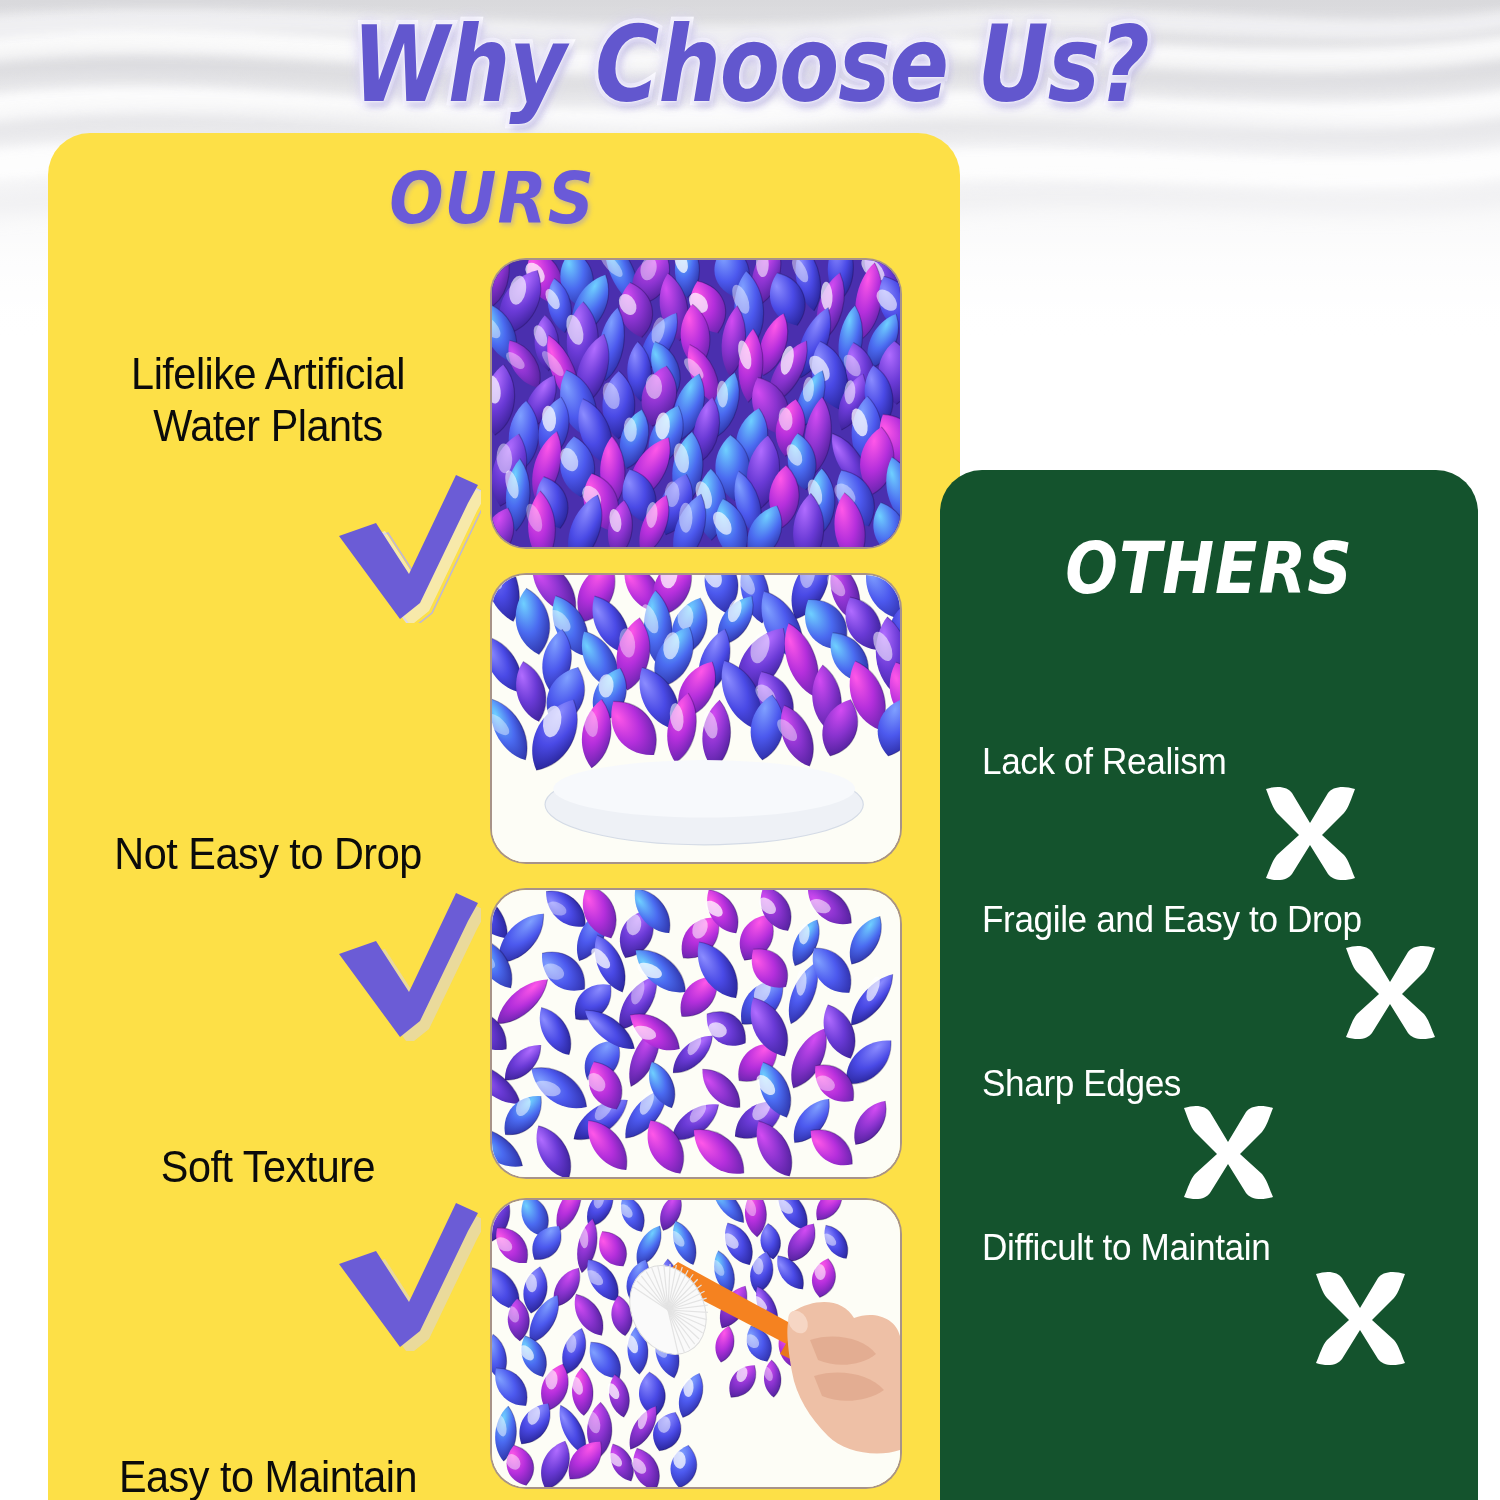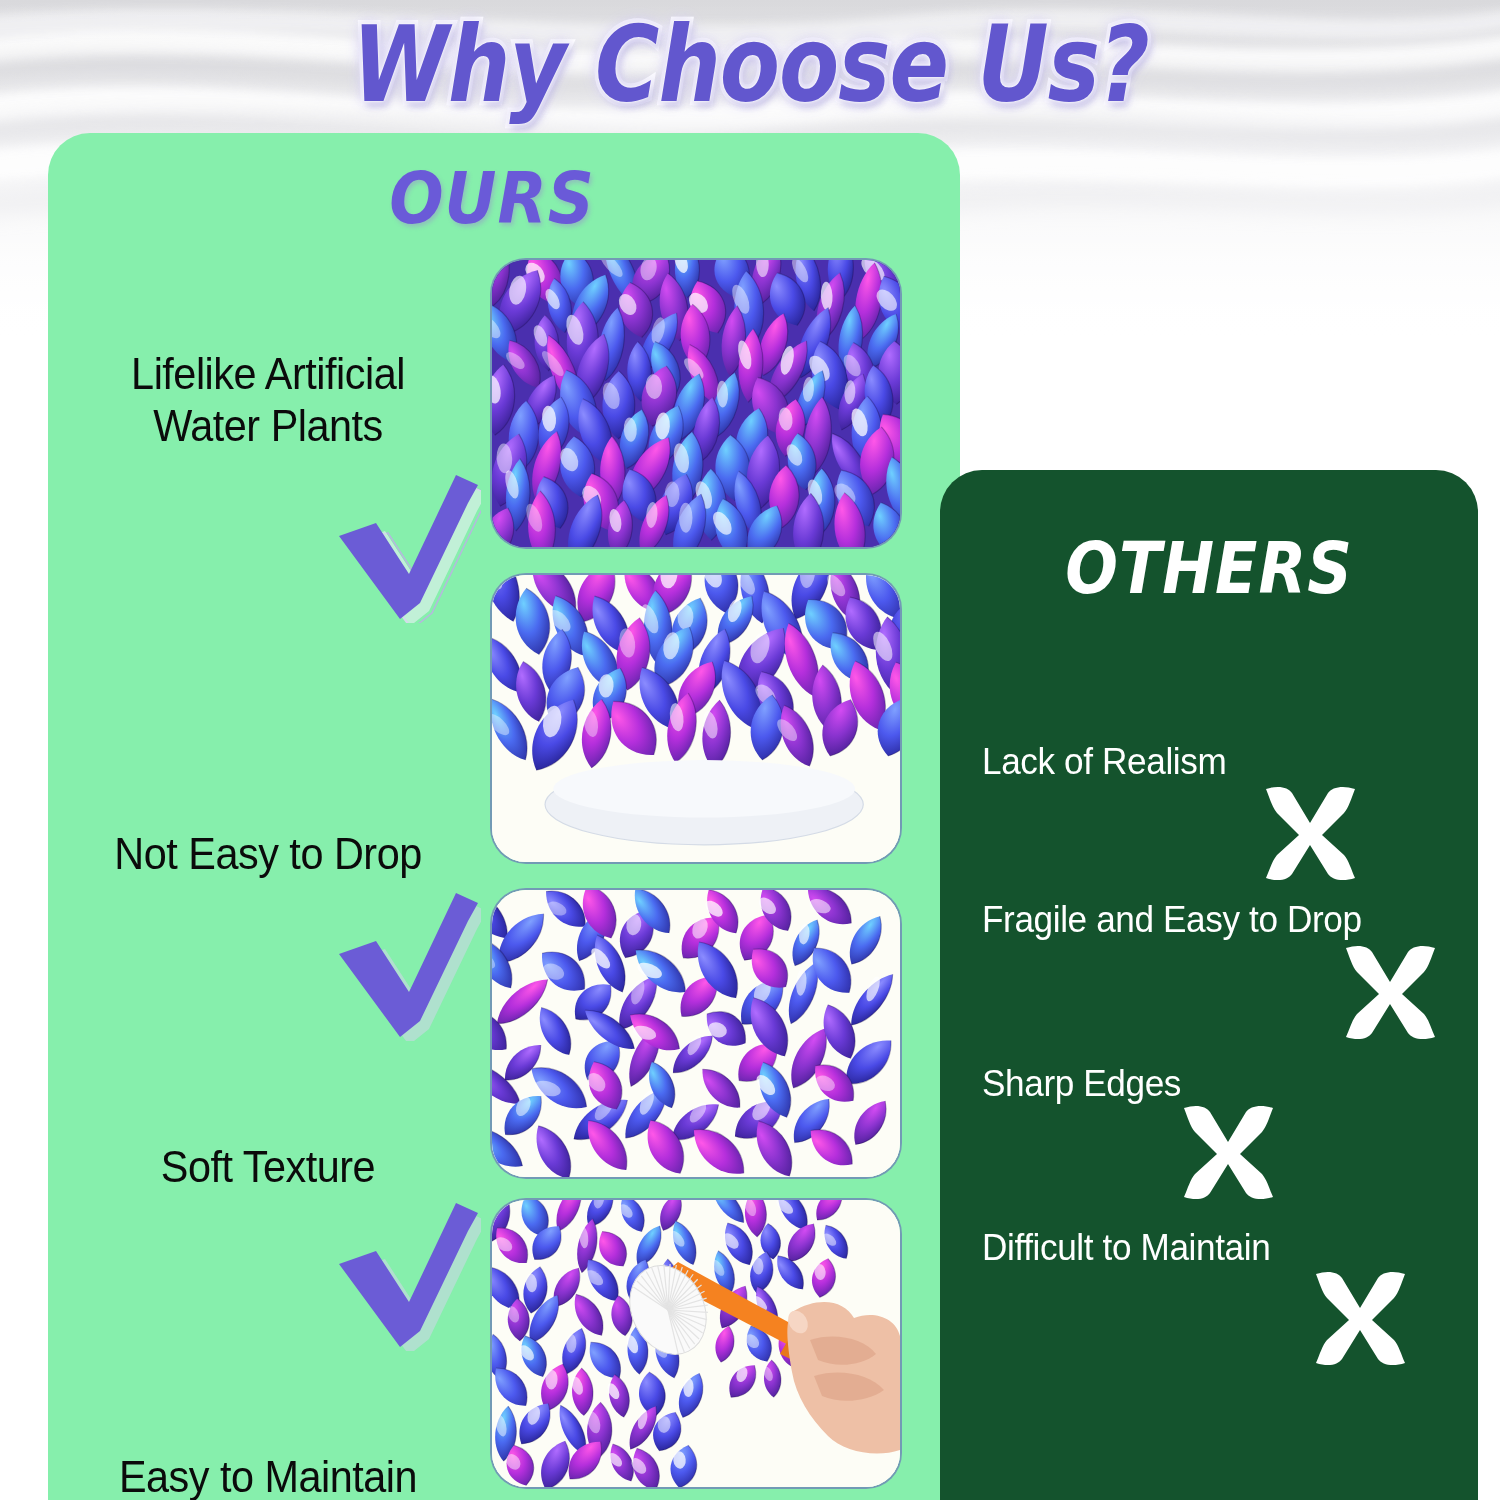--- a/index.html
+++ b/index.html
@@ -39,21 +39,21 @@
        0 0 2px #ffffff,
        0 0 6px #ffffff,
        0 0 10px #cfc9ef,
        0 0 16px #d7d2f2,
        3px 4px 6px rgba(120,110,190,.45);
   }
 
   
   #ours-panel{
     position:absolute;left:48px;top:133px;width:912px;height:1367px;
-    background:#86efac;
+    background:#fde047;
     border-radius:42px 42px 0 0;
   }
   #ours-heading{
     position:absolute;left:0;top:28px;width:888px;
     text-align:center;
     font-family:"DejaVu Sans","Liberation Sans",sans-serif;
     font-size:64px;font-weight:bold;font-style:italic;
     color:#6a5ad8;
     letter-spacing:1px;
     transform:scaleY(1.12);

